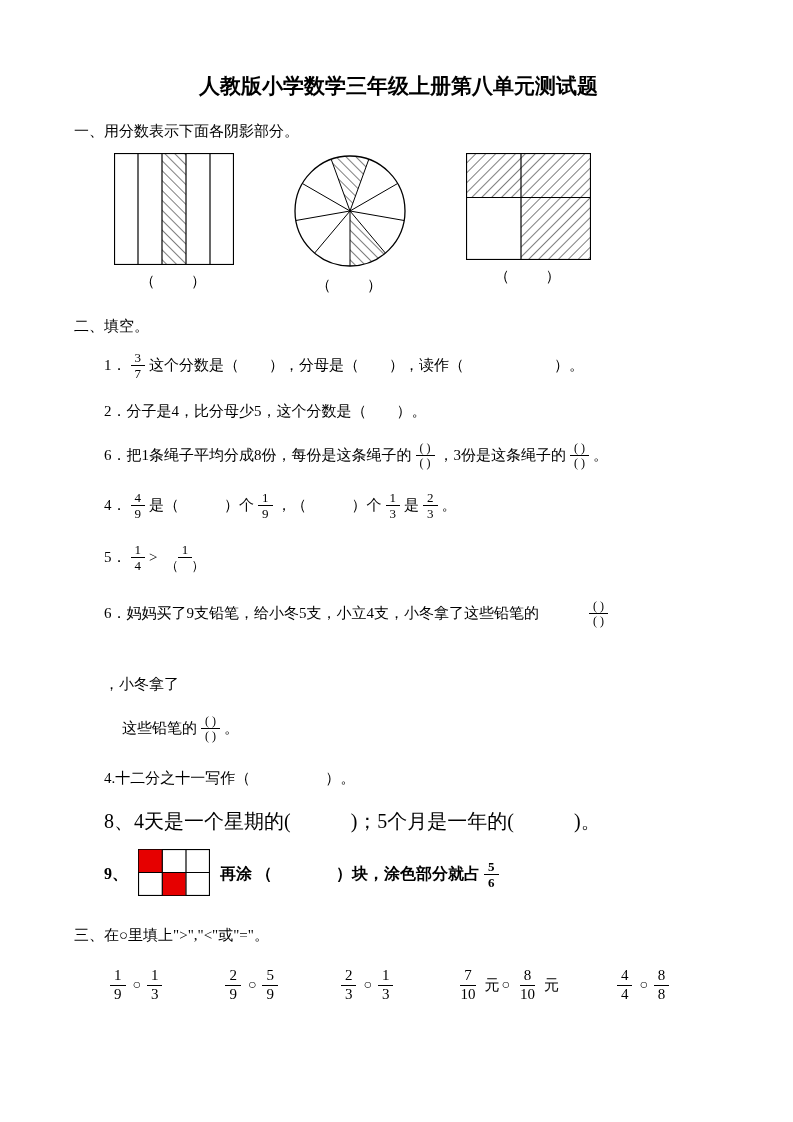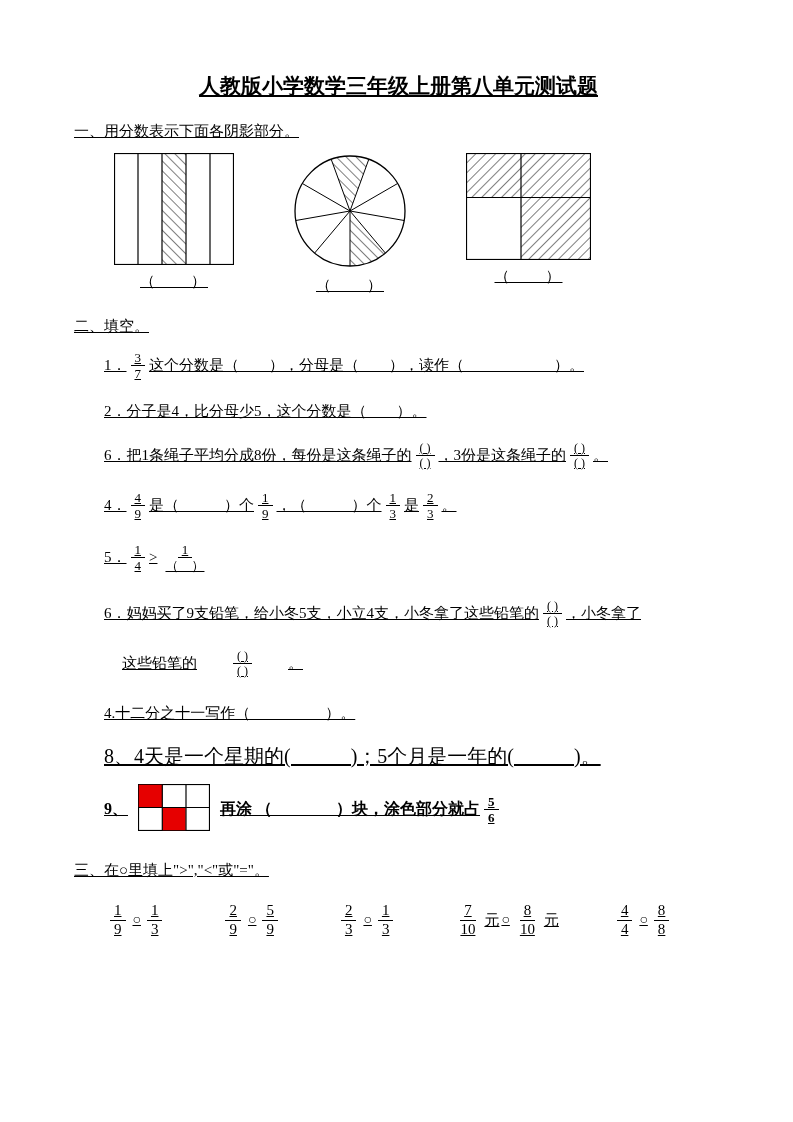--- a/index.html
+++ b/index.html
@@ -6,21 +6,20 @@
   html,body { margin:0; padding:0; background:#888; }
   .page {
     width: 793px; height: 1122px;
     margin: 0 auto;
     background: #fff;
     color: #000;
     font-family: "Liberation Serif", serif;
     padding: 72px 70px 30px 74px;
     position: relative;
     overflow: hidden;
-    text-decoration: underline;
   }
   .title {
     font-family: "Liberation Sans", sans-serif;
     font-weight: bold;
     font-size: 21px;
     text-align: center;
     margin: 0 0 0 0;
   }
   .header-line {
     margin-top: 24px;
@@ -40,22 +39,22 @@
     display: flex;
     align-items: flex-start;
     gap: 58px;
   }
   .figure { display: flex; flex-direction: column; align-items: center; }
   .fig-blank { margin-top: 7px; font-size: 15px; letter-spacing: 2px; }
 
   .items { padding-left: 30px; font-size: 15px; }
   .item { margin-top: 20px; display: flex; align-items: center; flex-wrap: wrap; }
   .item.tight { margin-top: 14px; }
-  .item.roomy { margin-top: 26px; }
-  .item.indent2 { padding-left: 18px; gap: 32px; }
+  .item.roomy { margin-top: 26px; gap: 46px; }
+  .item.indent2 { padding-left: 18px; }
   .item.big { font-size: 20px; }
   .item.bold { font-weight: bold; font-size: 16px; }
 
   .frac {
     display: inline-flex;
     flex-direction: column;
     align-items: center;
     vertical-align: middle;
     margin: 0 4px;
     font-size: 13px;

